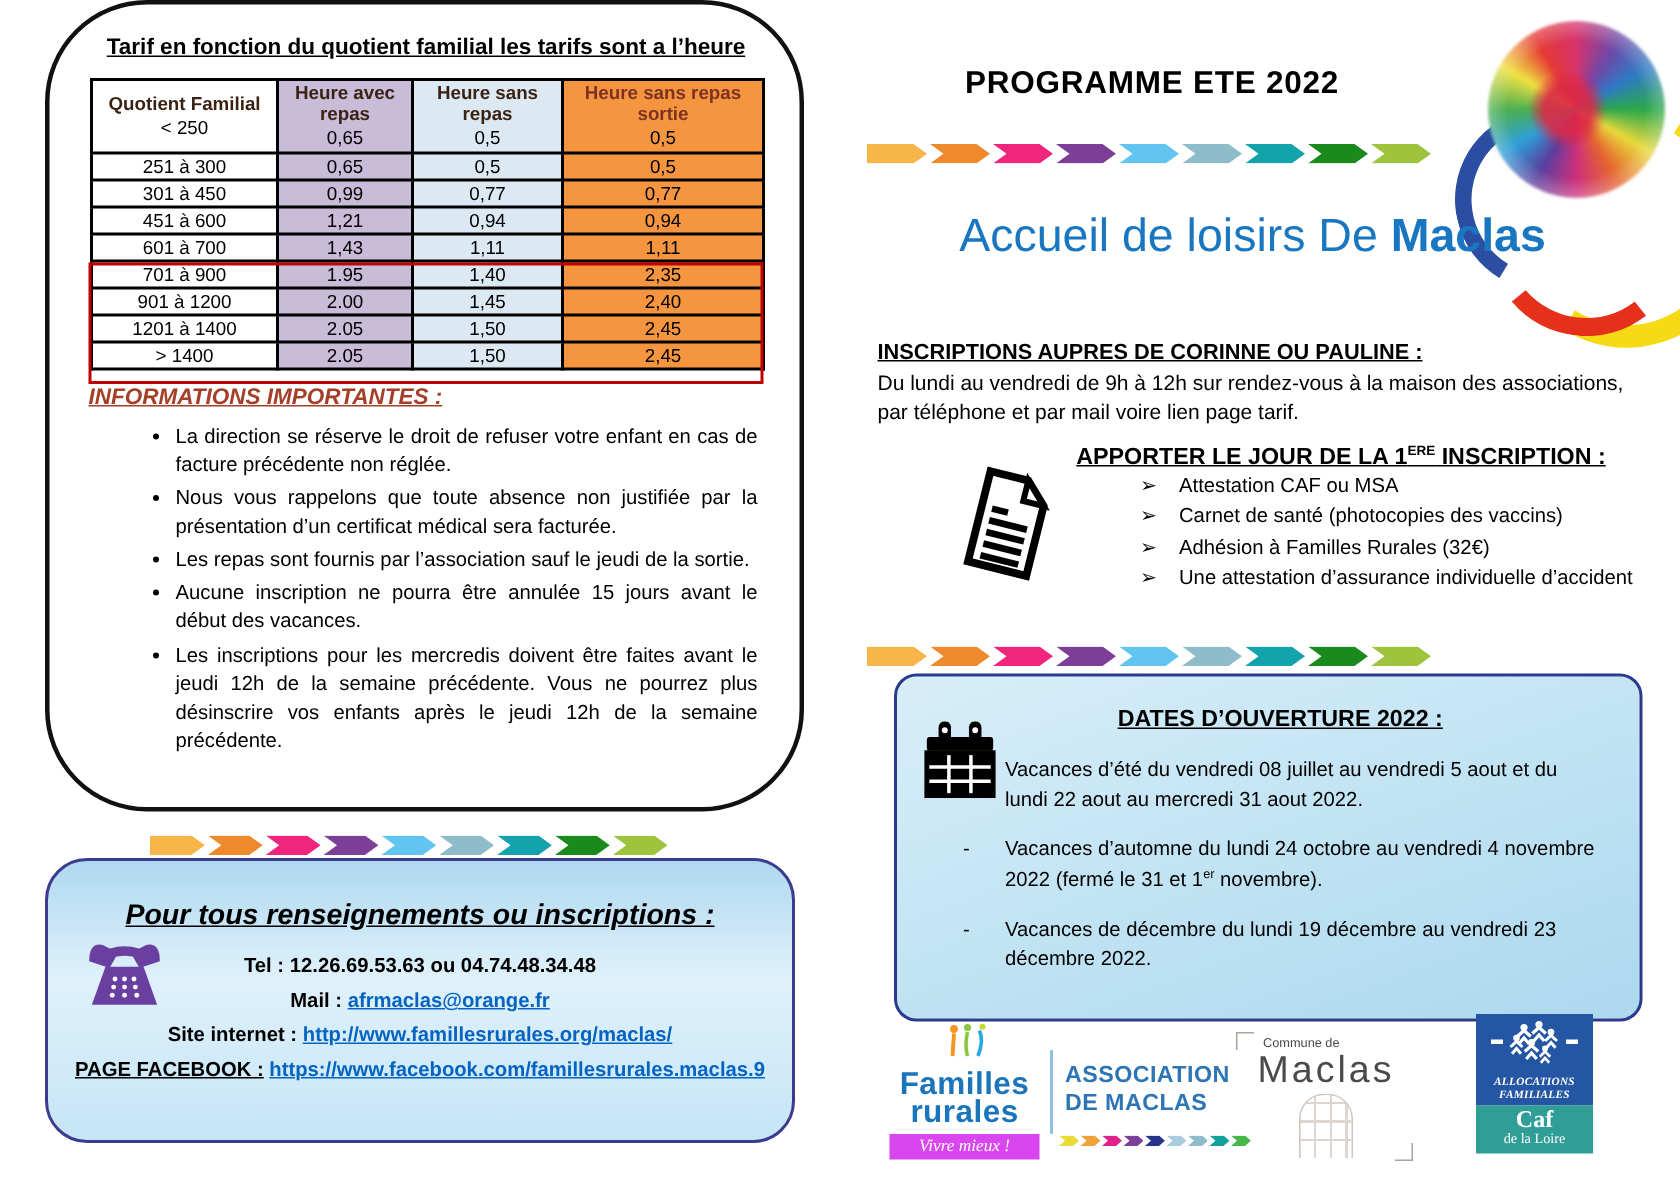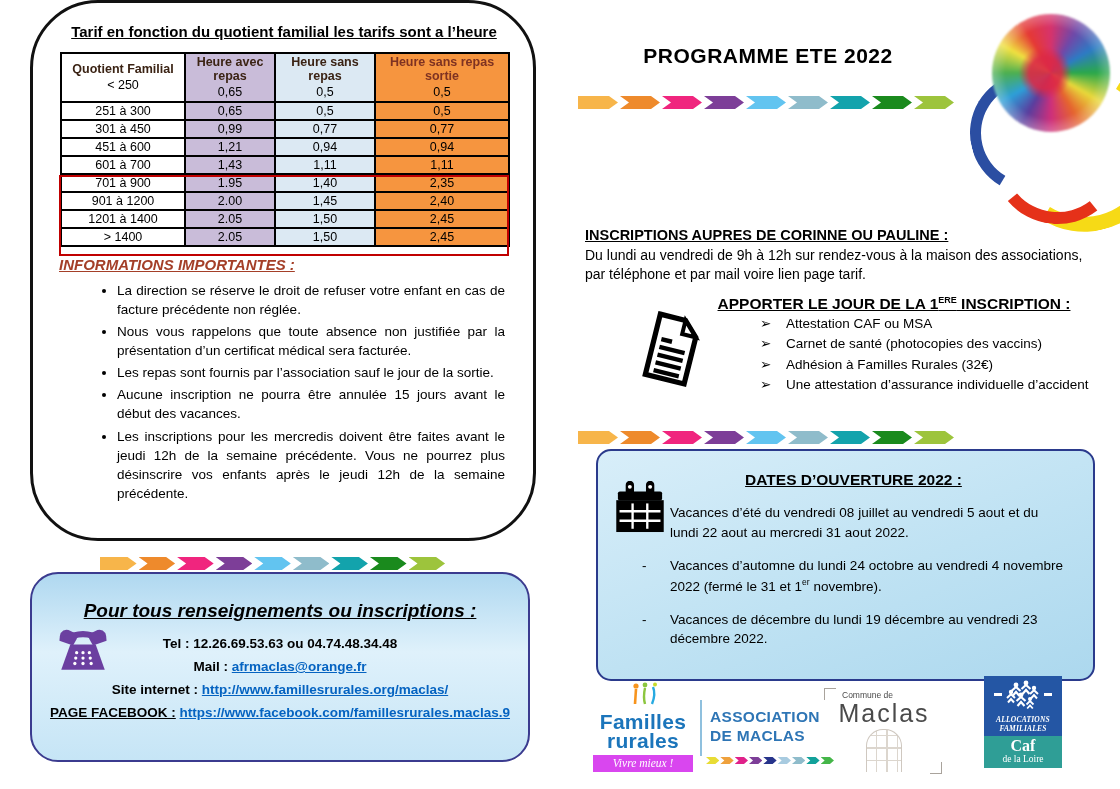--- a/index.html
+++ b/index.html
@@ -202,21 +202,21 @@
         </tr>
       </tbody>
         </table>
       <div class="red-overlay"></div>
     </div>
 
     <div class="info-heading">INFORMATIONS IMPORTANTES :</div>
     <ul class="info-list">
       <li>La direction se réserve le droit de refuser votre enfant en cas de facture précédente non réglée.</li>
       <li>Nous vous rappelons que toute absence non justifiée par la présentation d’un certificat médical sera facturée.</li>
-      <li>Les repas sont fournis par l’association sauf le jour de la sortie.</li>
+      <li>Les repas sont fournis par l’association sauf le jeudi de la sortie.</li>
       <li>Aucune inscription ne pourra être annulée 15 jours avant le début des vacances.</li>
       <li>Les inscriptions pour les mercredis doivent être faites avant le jeudi 12h de la semaine précédente. Vous ne pourrez plus désinscrire vos enfants après le jeudi 12h de la semaine précédente.</li>
     </ul>
   </div>
 
   <div class="strip strip-left">
     <span style="background: rgb(247, 181, 74);"></span>
     <span style="background: rgb(238, 138, 44);"></span>
     <span style="background: rgb(240, 37, 126);"></span>
     <span style="background: rgb(125, 62, 152);"></span>
@@ -280,20 +280,23 @@
     <span style="background: rgb(157, 196, 60);"></span>
   </div>
 
   <div class="logo">
     <div class="arc arc-yellow"></div>
     <div class="arc arc-blue"></div>
     <div class="arc arc-red"></div>
     <div class="hands"></div>
   </div>
 
+  <div class="main-title">
+    <span>Accueil de loisirs De </span><b>Maclas</b>
+  </div>
 
   <div class="inscriptions">
     <h3>INSCRIPTIONS AUPRES DE CORINNE OU PAULINE :</h3>
     <p>Du lundi au vendredi de 9h à 12h sur rendez-vous à la maison des associations, par téléphone et par mail voire lien page tarif.</p>
   </div>
 
   <div class="apporter-title">
     <span>APPORTER LE JOUR DE LA 1</span><sup>ERE</sup><span> INSCRIPTION :</span>
   </div>
 

